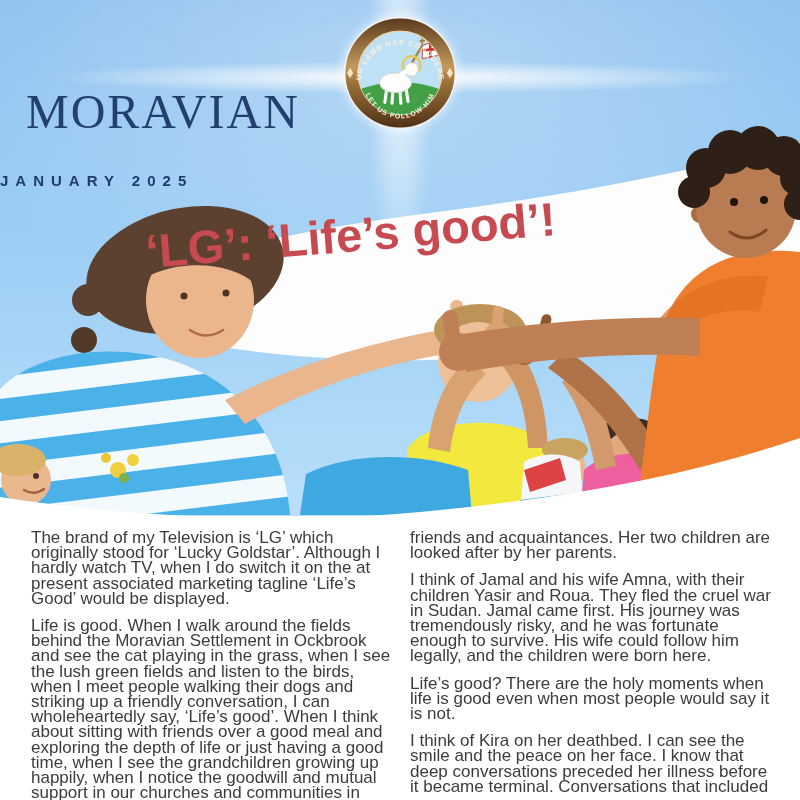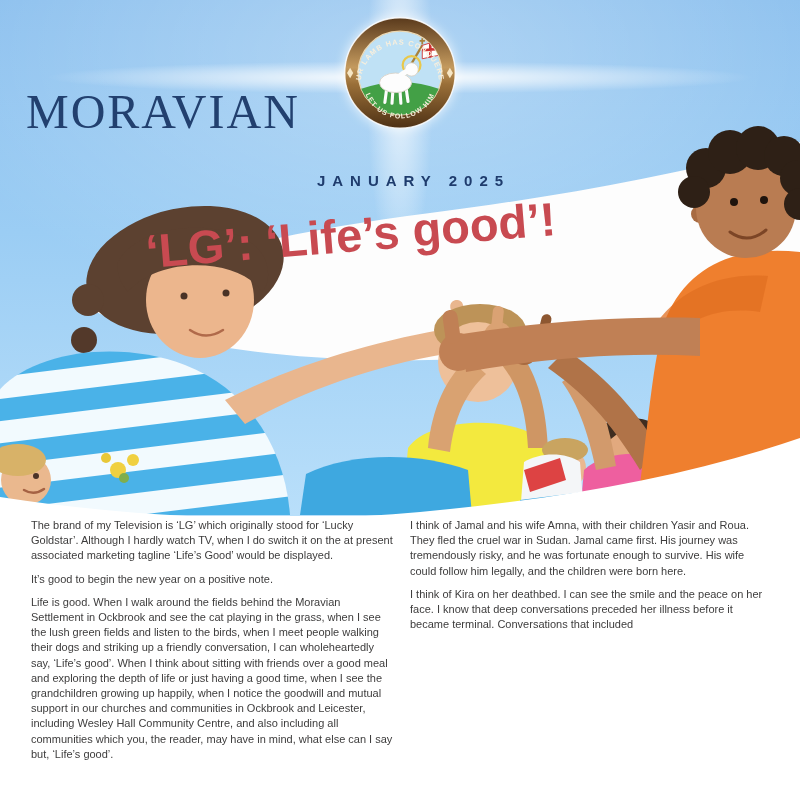--- a/index.html
+++ b/index.html
@@ -43,50 +43,49 @@
     color:var(--masthead-text);
     font-weight:500;
   }
   .seal{
     position:absolute;left:50%;top:16px;transform:translateX(-50%);
     width:114px;height:114px;z-index:5;
     filter:drop-shadow(0 0 6px rgba(255,255,255,.8));
   }
   .issue-date{
     position:absolute;top:172px;left:0;width:100%;
-    text-align:center;
+    text-align:left;
     font-size:15px;font-weight:bold;
     letter-spacing:7px;
     color:var(--date-text);
     z-index:4;
-    padding-left:27px;
   }
   
   .headline{
     position:absolute;left:146px;top:224px;
     transform:rotate(-4.6deg);
     transform-origin:left center;
     font-size:47px;font-weight:bold;
     color:var(--headline-red);
     letter-spacing:0px;
     z-index:3;
     white-space:nowrap;
   }
   
   .content{
     position:absolute;top:518px;left:31px;right:27px;
     display:flex;gap:16px;
     z-index:2;
   }
   .column{flex:1;min-width:0;}
   .column p{
-    font-size:11px;
+    font-size:17px;
     line-height:15.2px;
     color:var(--body-text);
-    margin:0 0 8px 0;
+    margin:12px 0 8px 0;
   }
 </style>
 </head>
 <body>
 
 <div class="page">
 
   <div class="hero">
     <svg class="hero-art" viewBox="0 0 800 516" preserveAspectRatio="none" aria-hidden="true">
       <defs>
@@ -239,23 +238,24 @@
     </text>
     <polygon points="8,58 11.5,64 8,70 4.5,64" fill="#f6e6c4"></polygon>
     <polygon points="120,58 123.5,64 120,70 116.5,64" fill="#f6e6c4"></polygon>
   </svg>
 
   <div class="issue-date">JANUARY 2025</div>
 
   <div class="content">
     <div class="column">
       <p>The brand of my Television is ‘LG’ which originally stood for ‘Lucky Goldstar’. Although I hardly watch TV, when I do switch it on the at present associated marketing tagline ‘Life’s Good’ would be displayed.</p>
-      <p>It’s good to begin the new year on a positive note.</p>
       <p>Life is good. When I walk around the fields behind the Moravian Settlement in Ockbrook and see the cat playing in the grass, when I see the lush green fields and listen to the birds, when I meet people walking their dogs and striking up a friendly conversation, I can wholeheartedly say, ‘Life’s good’. When I think about sitting with friends over a good meal and exploring the depth of life or just having a good time, when I see the grandchildren growing up happily, when I notice the goodwill and mutual support in our churches and communities in Ockbrook and Leicester, including Wesley Hall Community Centre, and also including all communities which you, the reader, may have in mind, what else can I say but, ‘Life’s good’.</p>
 
     </div>
     <div class="column">
+      <p>friends and acquaintances. Her two children are looked after by her parents.</p>
       <p>I think of Jamal and his wife Amna, with their children Yasir and Roua. They fled the cruel war in Sudan. Jamal came first. His journey was tremendously risky, and he was fortunate enough to survive. His wife could follow him legally, and the children were born here.</p>
+      <p>Life’s good? There are the holy moments when life is good even when most people would say it is not.</p>
       <p>I think of Kira on her deathbed. I can see the smile and the peace on her face. I know that deep conversations preceded her illness before it became terminal. Conversations that included</p>
     </div>
   </div>
 
 </div>
 
 </body></html>

